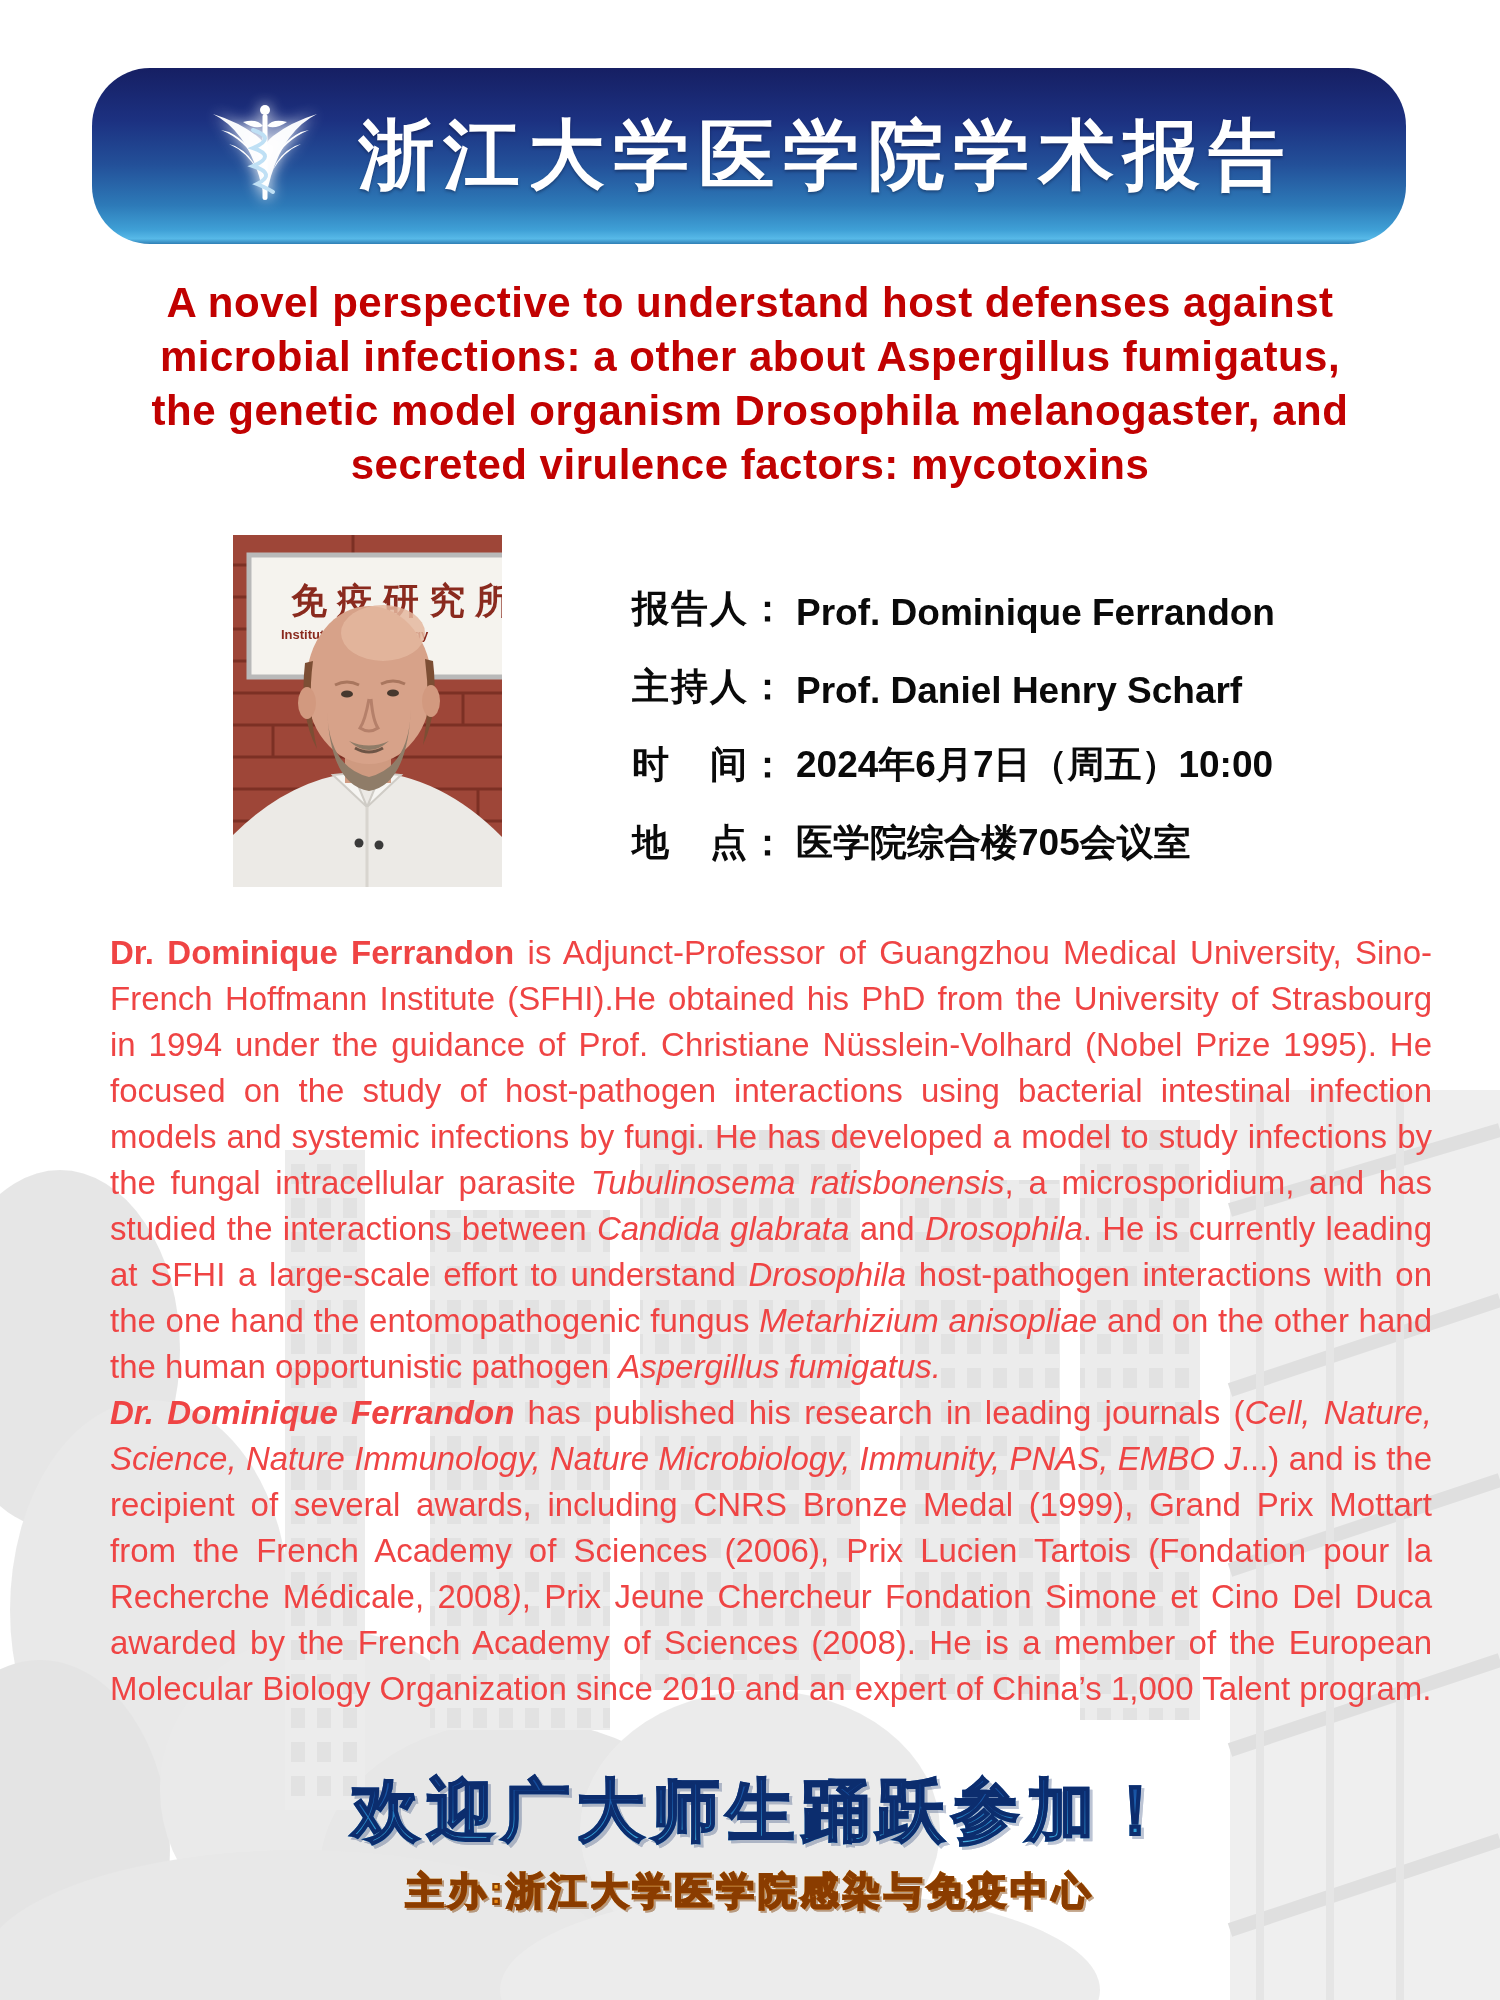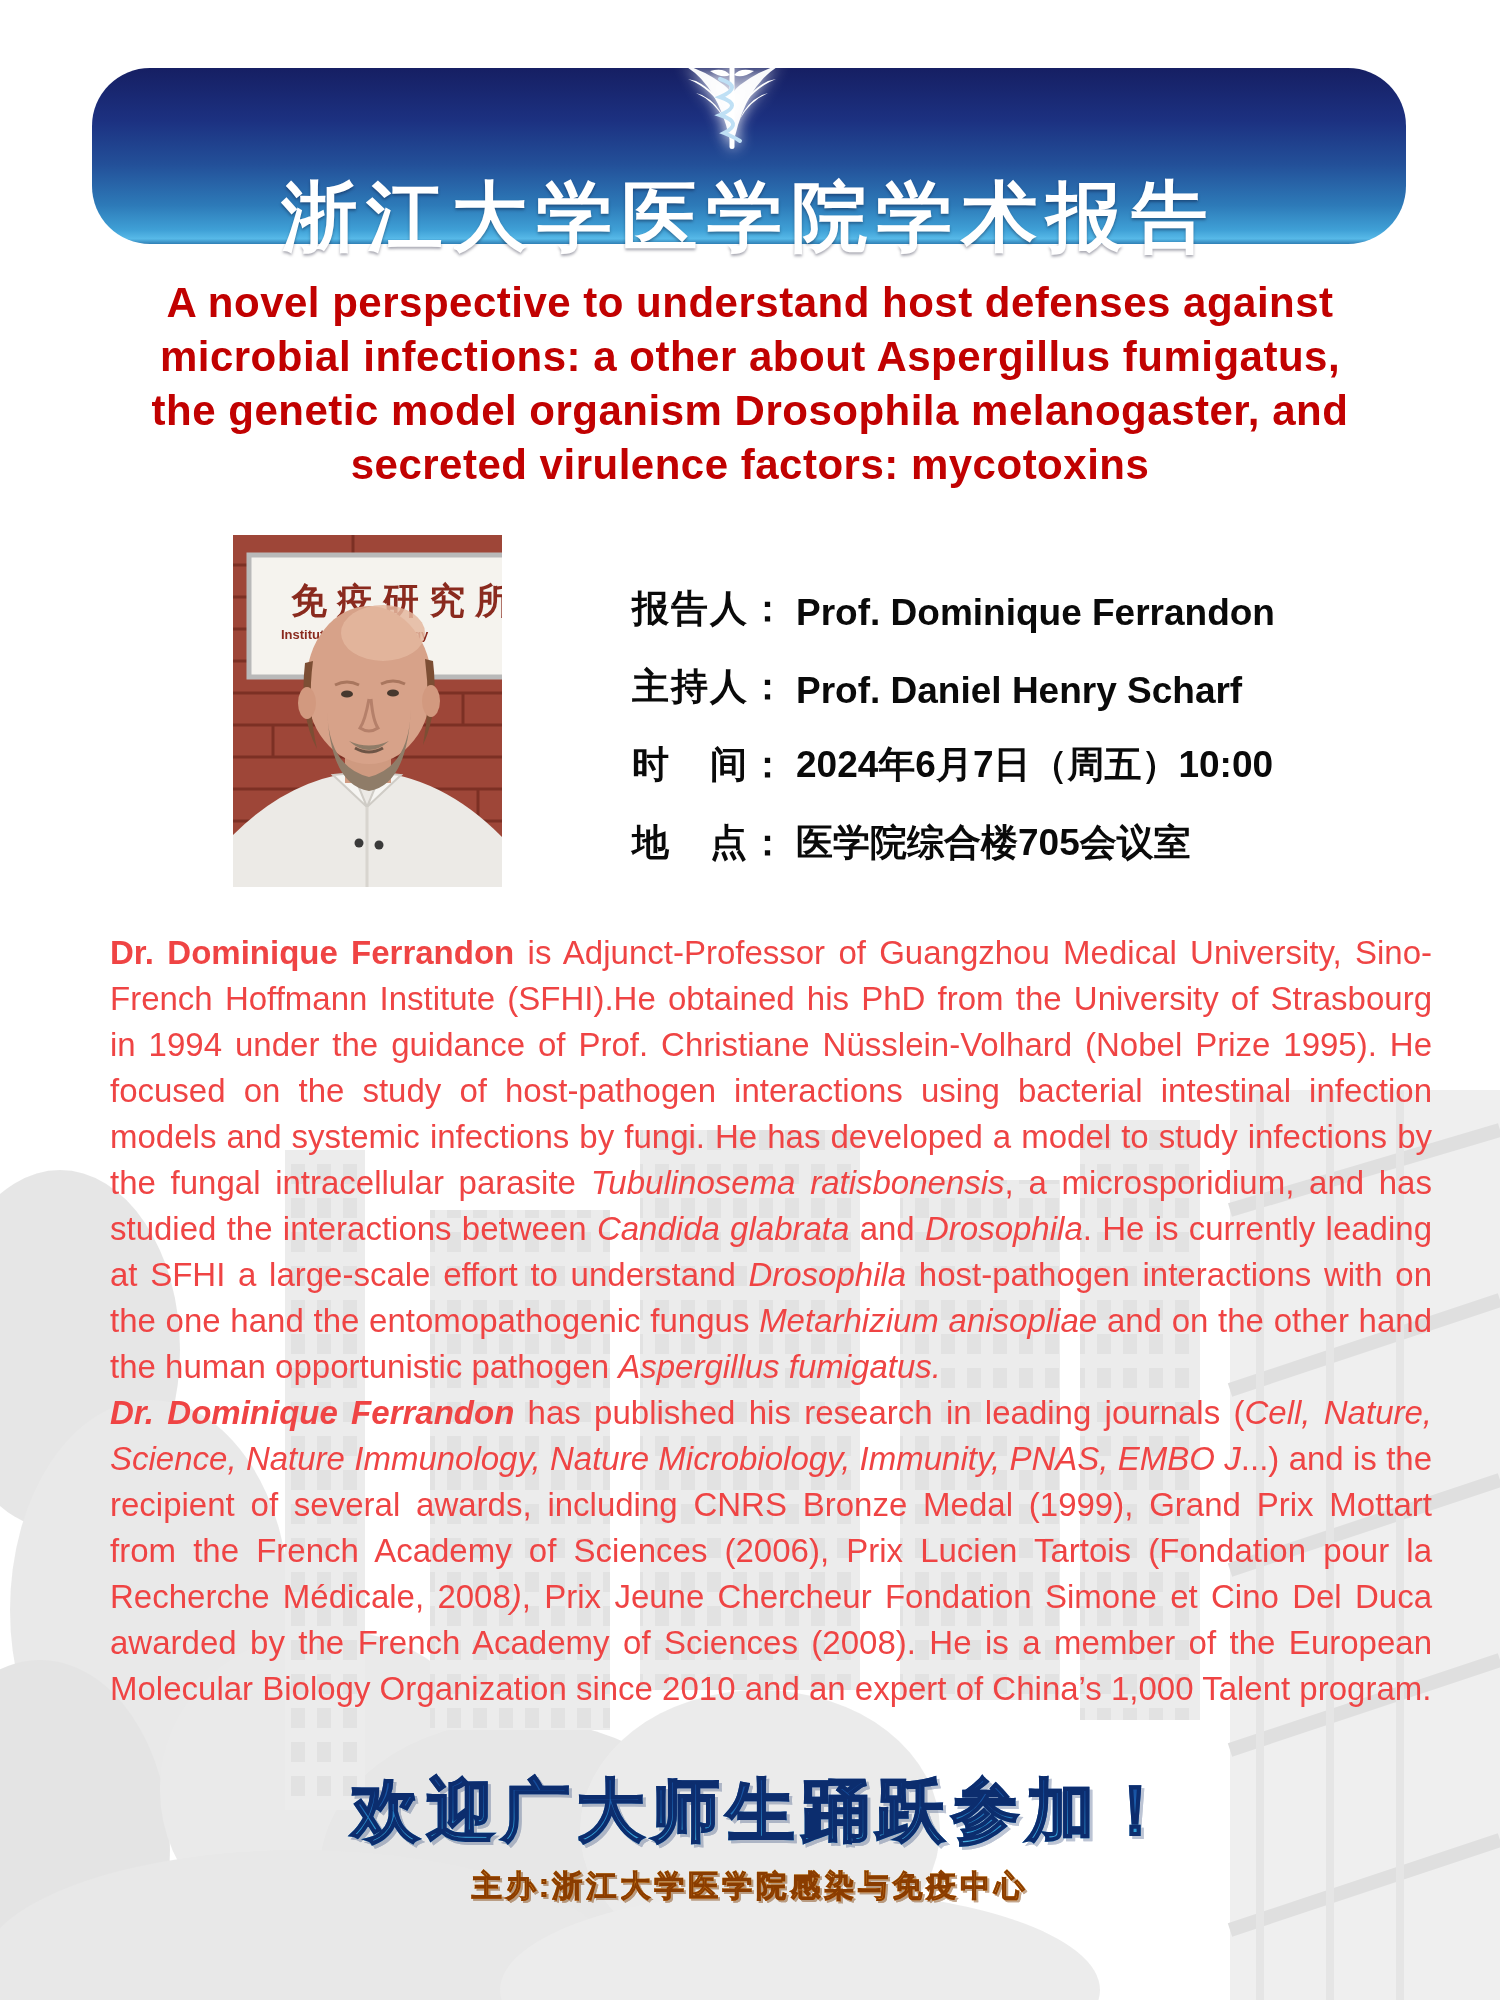--- a/index.html
+++ b/index.html
@@ -6,21 +6,21 @@
   html,body{margin:0;padding:0;background:#ffffff;}
   body{font-family:"Liberation Sans","DejaVu Sans",sans-serif;}
   #poster{position:relative;width:1500px;height:2000px;background:#ffffff;overflow:hidden;}
 
   
   .bg-campus{position:absolute;left:0;top:1090px;width:1500px;height:910px;z-index:0;}
 
   
   .banner{position:absolute;left:92px;top:68px;width:1314px;height:176px;border-radius:58px;
     background:linear-gradient(180deg,#161f63 0%,#1c3181 30%,#235099 55%,#2d7ab8 78%,#3fa0d6 92%,#57b9e8 97%,#2f7fb5 100%);
-    display:flex;align-items:center;justify-content:center;z-index:2;flex-direction:column;}
+    display:flex;align-items:center;justify-content:center;z-index:2;}
   .banner-logo{width:120px;height:124px;margin-right:34px;flex:0 0 auto;
     filter:drop-shadow(0 0 7px rgba(255,255,255,.95));}
   .banner-title{color:#ffffff;font-size:76px;font-weight:bold;letter-spacing:9px;white-space:nowrap;
     text-shadow:0 2px 3px rgba(0,0,30,.35);}
 
   
   .talk-title{position:absolute;left:55px;top:276px;width:1390px;text-align:center;z-index:2;
     color:#c10101;font-weight:bold;font-size:42px;line-height:54px;letter-spacing:.5px;}
 
   
@@ -40,21 +40,21 @@
 
   
   .welcome{position:absolute;left:16px;top:1766px;width:1496px;text-align:center;z-index:2;
     font-size:68px;font-weight:bold;letter-spacing:7px;white-space:nowrap;
     color:#2277bb;
     background:linear-gradient(180deg,#0f3a8a 0%,#1b5cab 38%,#2f9fd8 72%,#6cc6ee 100%);
     -webkit-background-clip:text;background-clip:text;-webkit-text-fill-color:transparent;
     -webkit-text-stroke:2px #0c2d6e;
     filter:drop-shadow(3px 3px 0 rgba(13,42,102,.28));}
   .organizer{position:absolute;left:0;top:1866px;width:1500px;text-align:center;z-index:2;
-    font-size:30px;font-weight:normal;letter-spacing:4px;white-space:nowrap;
+    font-size:38px;font-weight:bold;letter-spacing:4px;white-space:nowrap;
     color:#e88a10;
     background:linear-gradient(180deg,#ffd34d 0%,#f9a82a 45%,#e87c06 80%,#c96a05 100%);
     -webkit-background-clip:text;background-clip:text;-webkit-text-fill-color:transparent;
     -webkit-text-stroke:2px #8a3c00;
     filter:drop-shadow(2px 2px 0 rgba(122,58,0,.45));}
 </style>
 </head>
 <body>
 
 <div id="poster">

